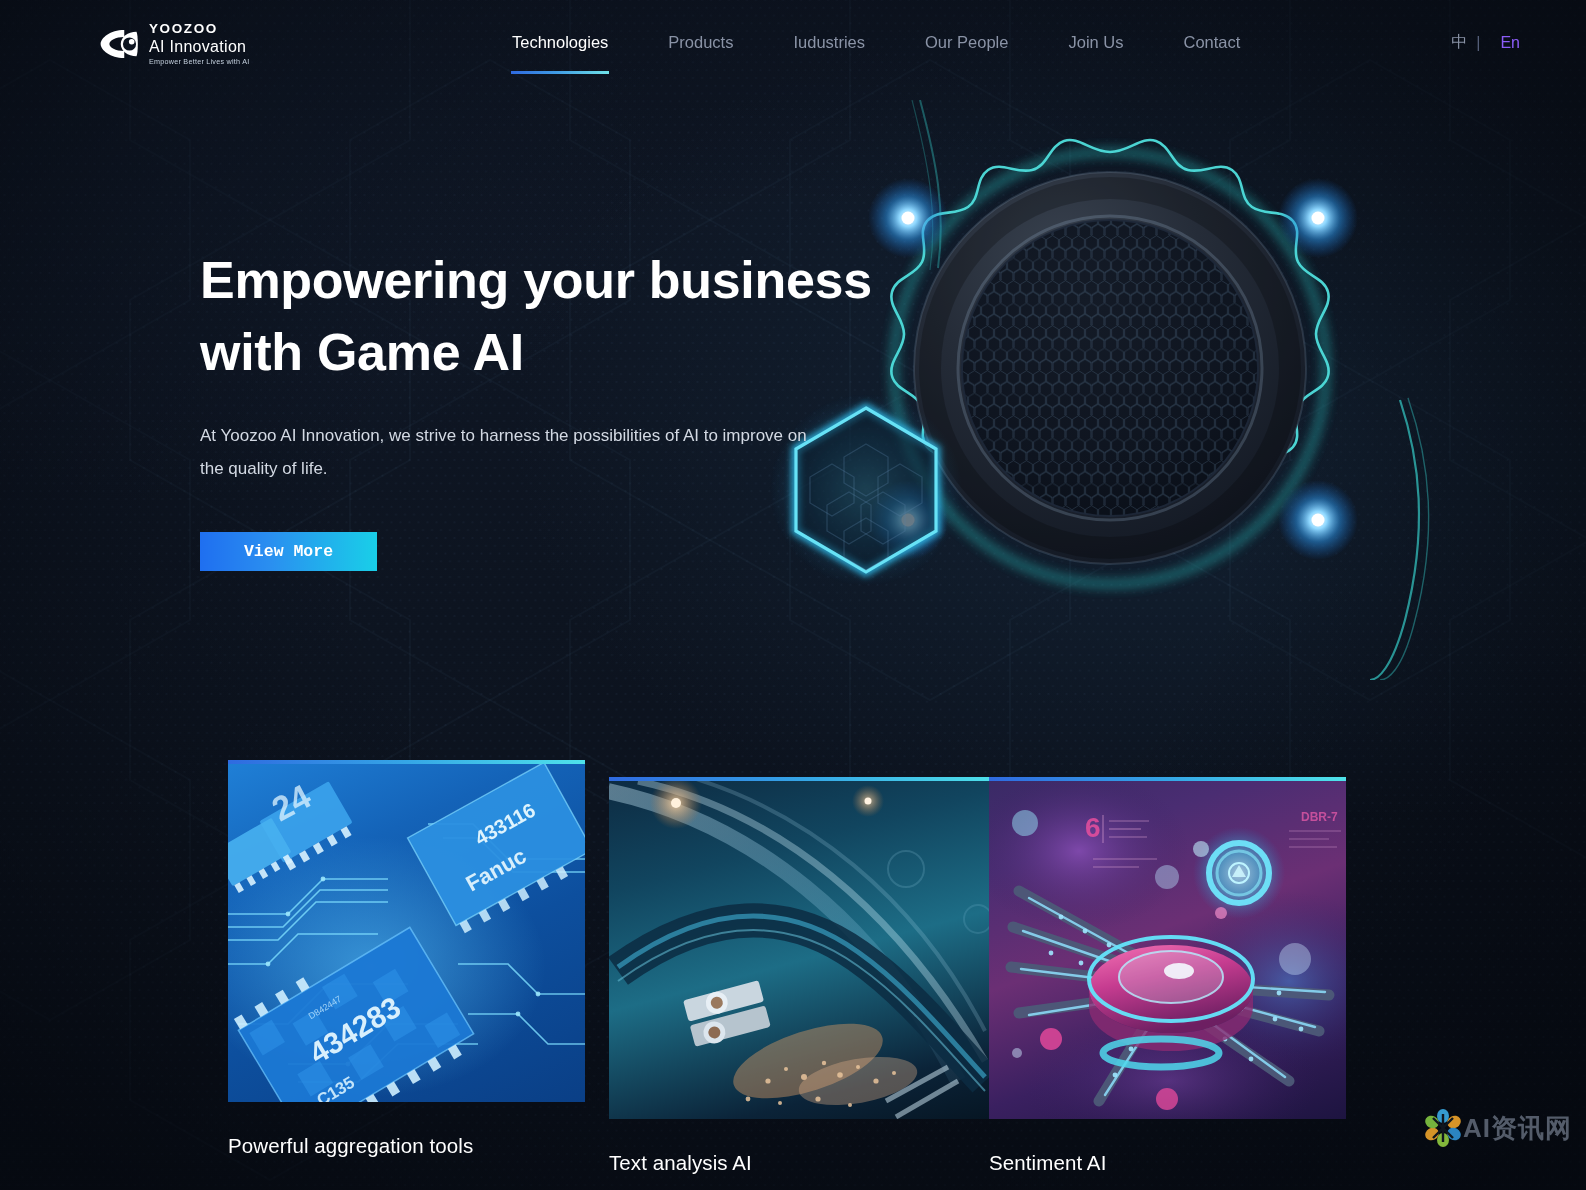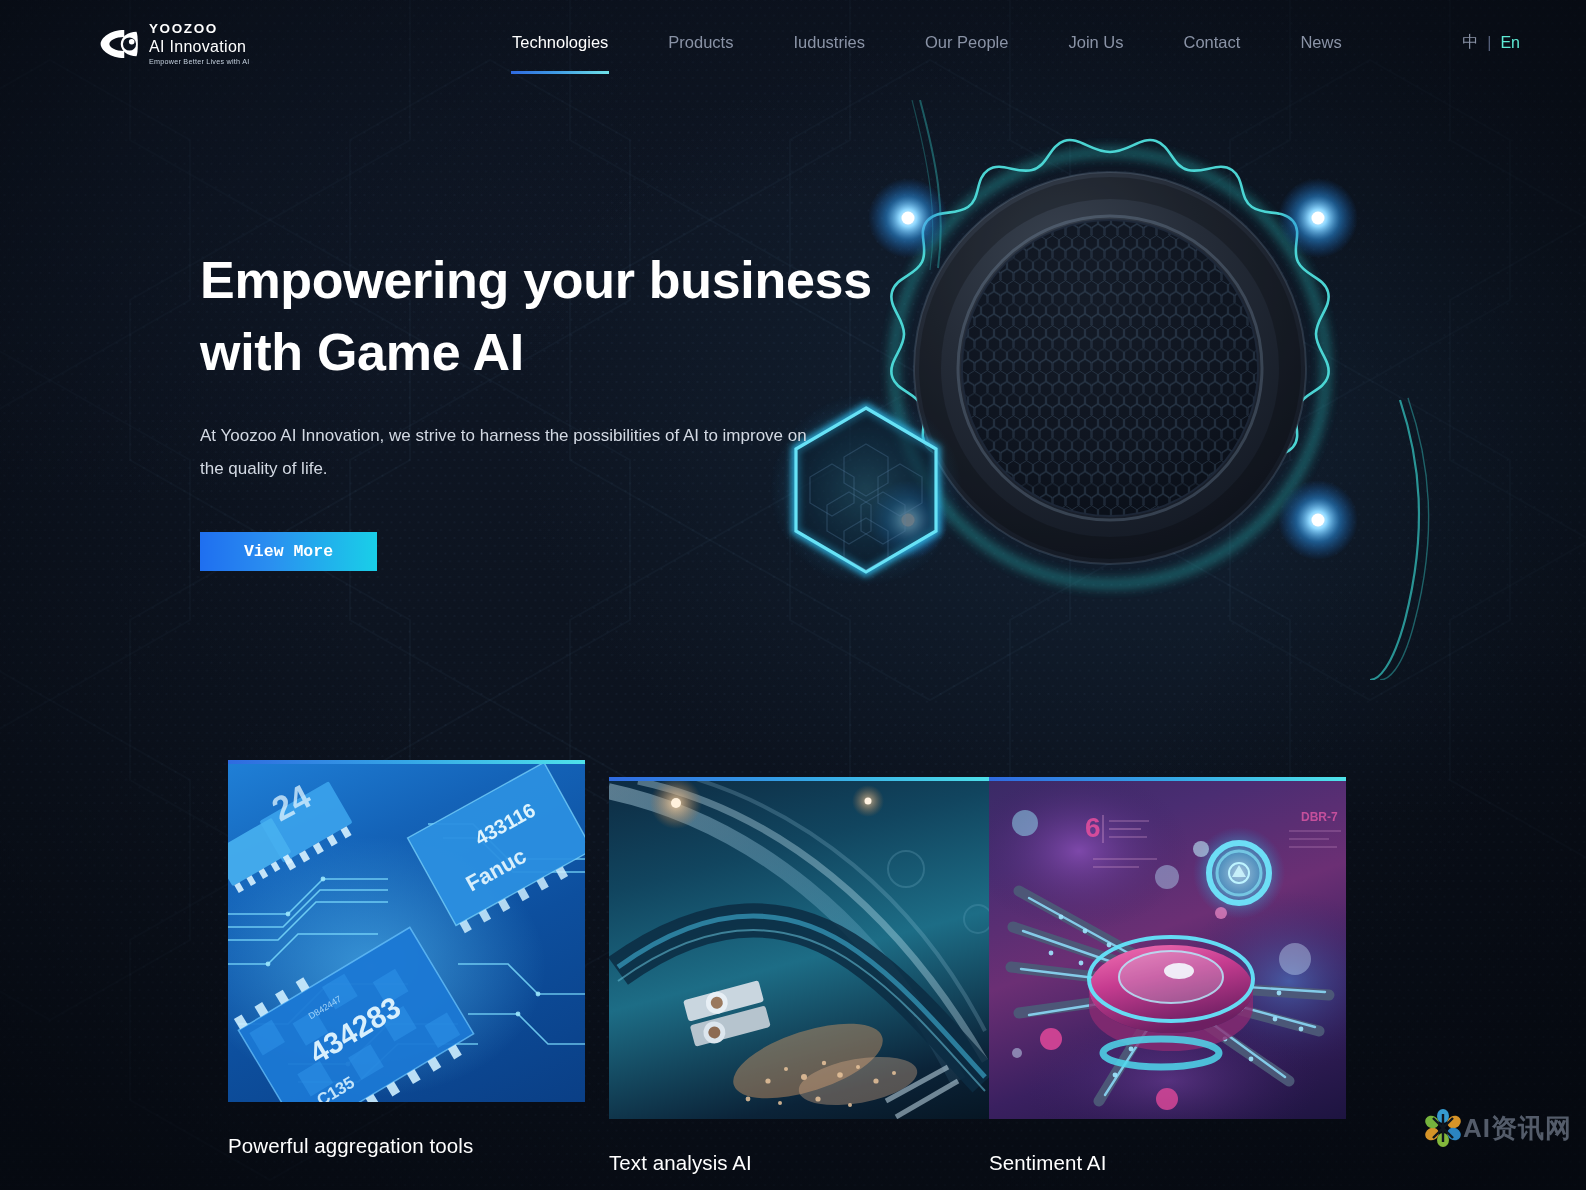--- a/index.html
+++ b/index.html
@@ -55,21 +55,21 @@
   }
   .nav-item.active { color:#ffffff; }
   .nav-item.active .nav-underline {
     position:absolute; bottom:11px; left:50%; transform:translateX(-50%);
     width:98px; height:3px;
     background:linear-gradient(90deg,#2f6ae0 0%, #3f9ae4 45%, #6fe2e8 100%);
   }
   .lang { position:absolute; right:78px; top:0; height:85px; display:flex; align-items:center; gap:0; font-size:16px; }
   .lang-cn { color:#8a93a6; cursor:pointer; padding-right:9px; }
   .lang-sep { color:#55607a; }
-  .lang-en { color:#5eead4; cursor:pointer; padding-left:9px; }
+  .lang-en { color:#8b5cf6; cursor:pointer; padding-left:20px; }
 
   
   .hero-art { position:absolute; left:760px; top:100px; width:700px; height:580px; z-index:5; }
 
   
   .hero { position:absolute; left:200px; top:245px; width:760px; z-index:20; }
   .hero h1 {
     font-size:52px; font-weight:700; line-height:1.38; letter-spacing:-0.3px; color:#ffffff;
   }
   .hero p {
@@ -302,23 +302,20 @@
       </div>
       <div class="nav-item">
         <span>Our People</span>
       </div>
       <div class="nav-item">
         <span>Join Us</span>
       </div>
       <div class="nav-item">
         <span>Contact</span>
       </div>
-      <div class="nav-item">
-        <span>News</span>
-      </div>
     </nav>
 
     <div class="lang">
       <span class="lang-cn">中</span>
       <span class="lang-sep">|</span>
       <span class="lang-en">En</span>
     </div>
   </div>
 
   <div class="hero">

